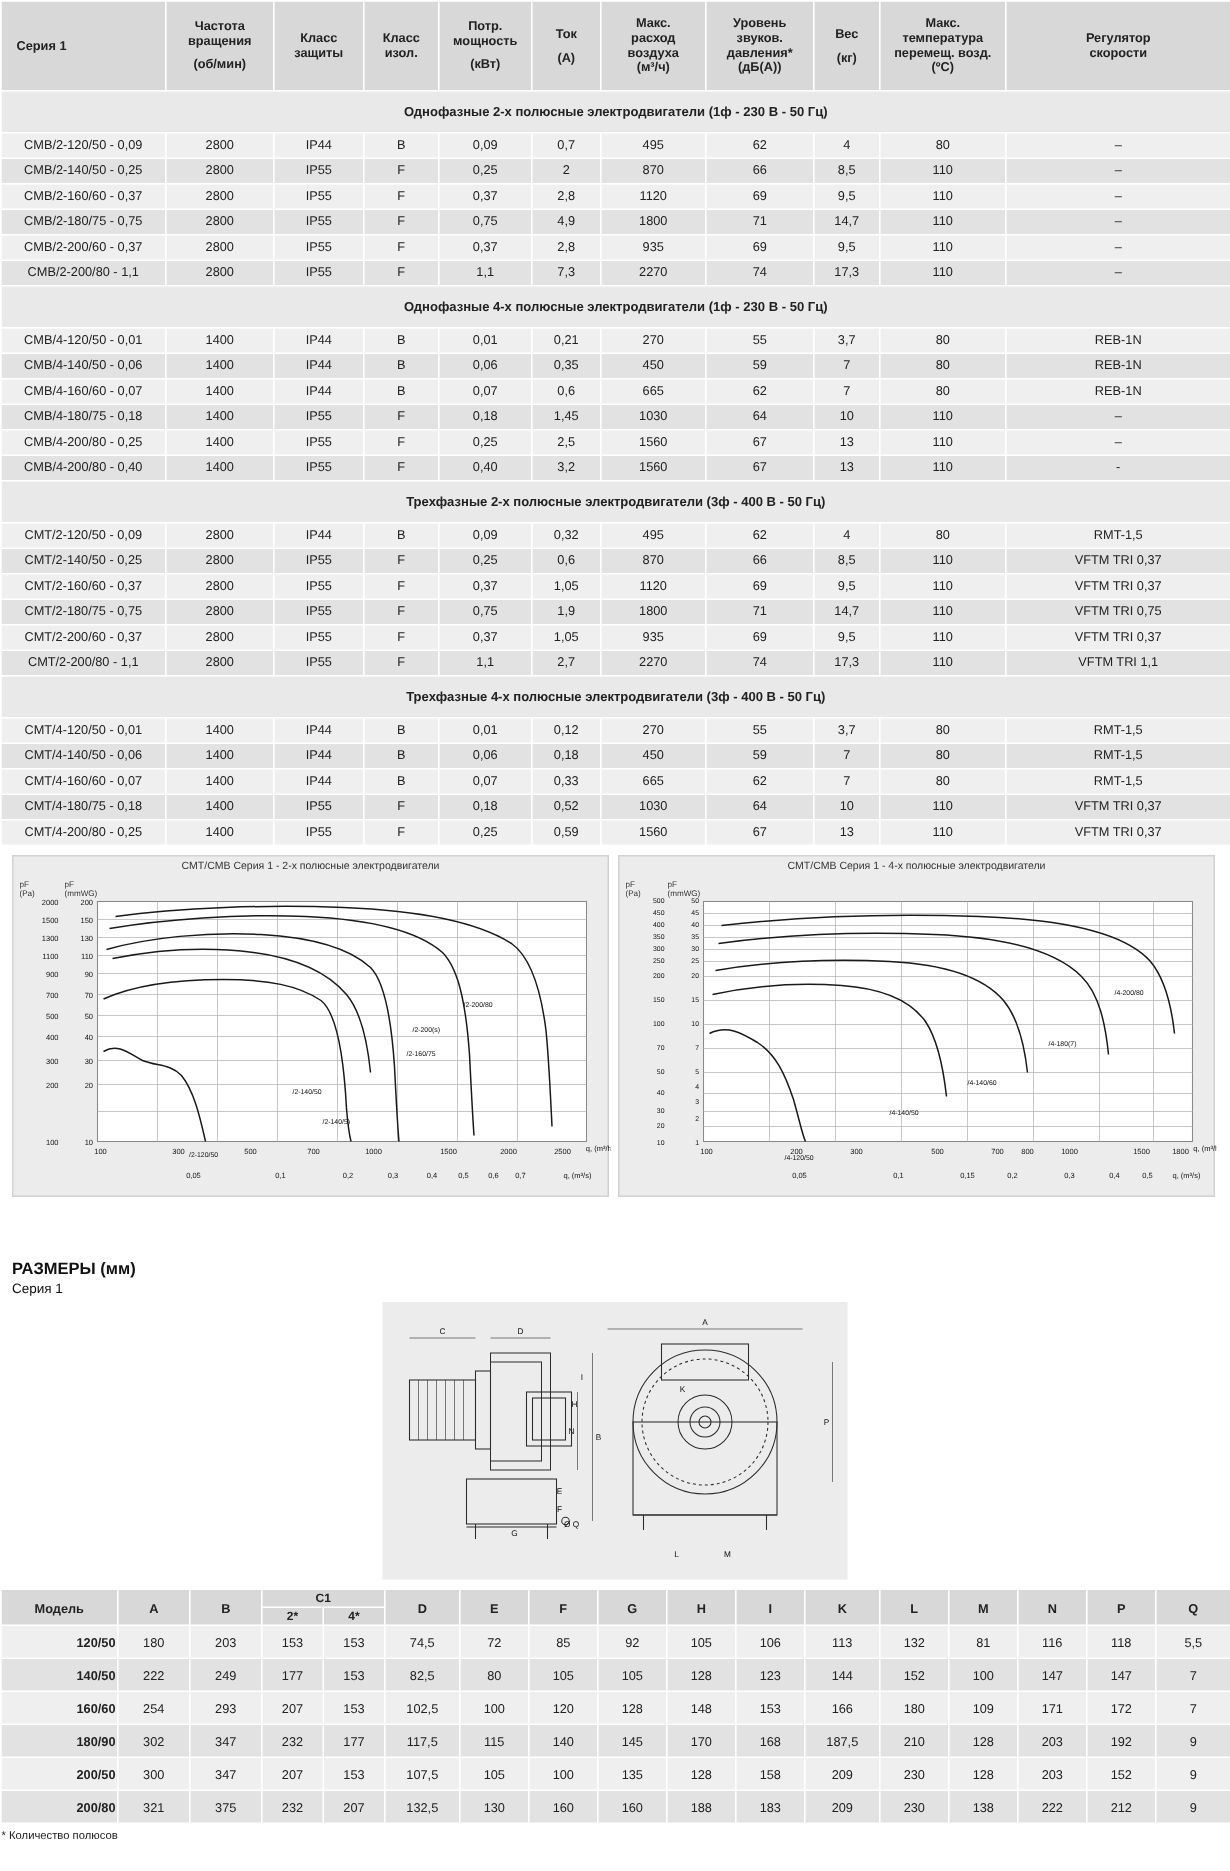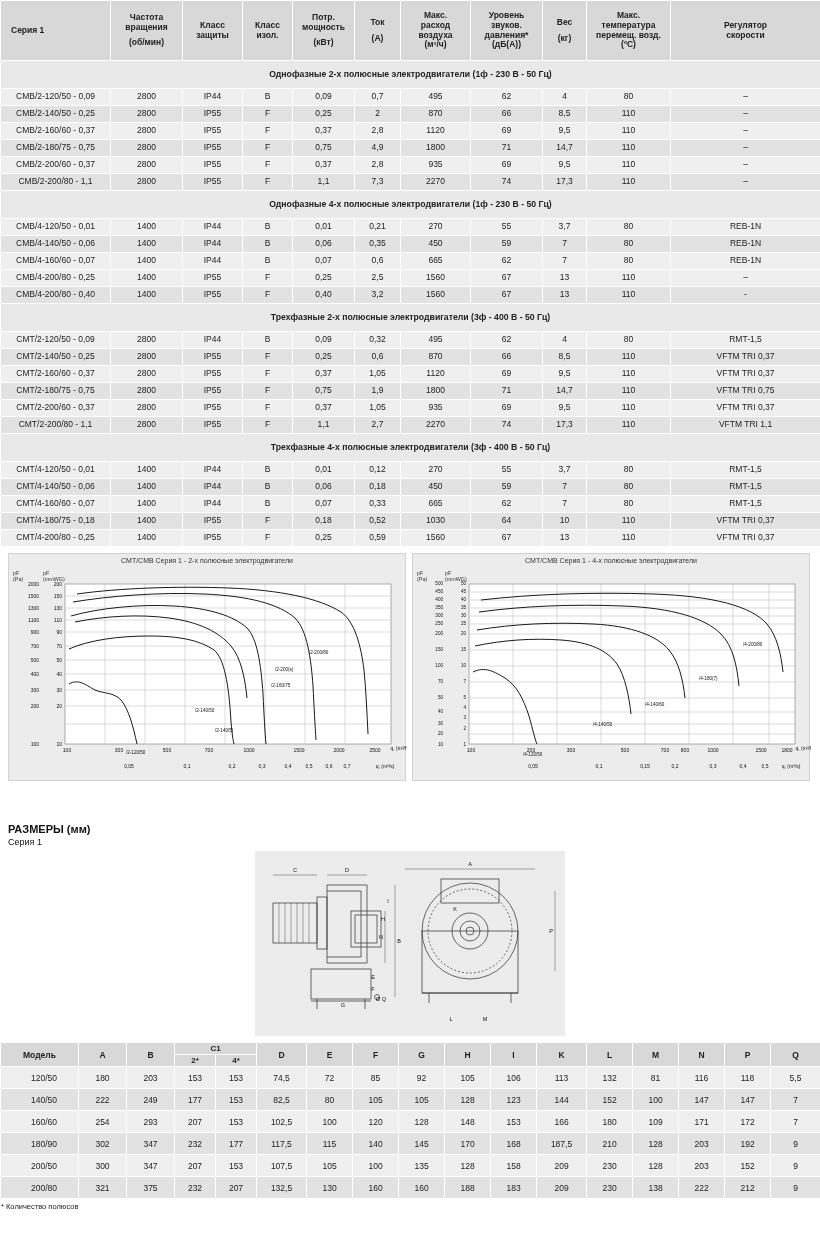--- a/index.html
+++ b/index.html
@@ -121,21 +121,21 @@
   }
   table.dims th, table.dims td {
     border: 1px solid #ffffff;
     text-align: center;
     vertical-align: middle;
     height: 22px;
     padding: 1px;
   }
   table.dims thead th { background: #d8d8d8; font-weight: bold; }
   table.dims thead th.sub { height: 11px; font-size: 8px; }
-  table.dims td.model { text-align: center; padding-left: 10px; }
+  table.dims td.model { text-align: right; padding-left: 10px; font-weight: bold; }
   table.dims tr.rowA td { background: #efefef; }
   table.dims tr.rowB td { background: #e2e2e2; }
   .footnote {
     font-size: 7.5px;
     color: #222;
     padding: 3px 0 0 1px;
   }
 </style>
 </head>
 <body>
@@ -330,20 +330,33 @@
           <td>IP44</td>
           <td>B</td>
           <td>0,07</td>
           <td>0,6</td>
           <td>665</td>
           <td>62</td>
           <td>7</td>
           <td>80</td>
           <td>REB-1N</td>
         </tr>
+        <tr class="rowB">
+          <td class="model">CMB/4-180/75 - 0,18</td>
+          <td>1400</td>
+          <td>IP55</td>
+          <td>F</td>
+          <td>0,18</td>
+          <td>1,45</td>
+          <td>1030</td>
+          <td>64</td>
+          <td>10</td>
+          <td>110</td>
+          <td>–</td>
+        </tr>
         <tr class="rowA">
           <td class="model">CMB/4-200/80 - 0,25</td>
           <td>1400</td>
           <td>IP55</td>
           <td>F</td>
           <td>0,25</td>
           <td>2,5</td>
           <td>1560</td>
           <td>67</td>
           <td>13</td>

